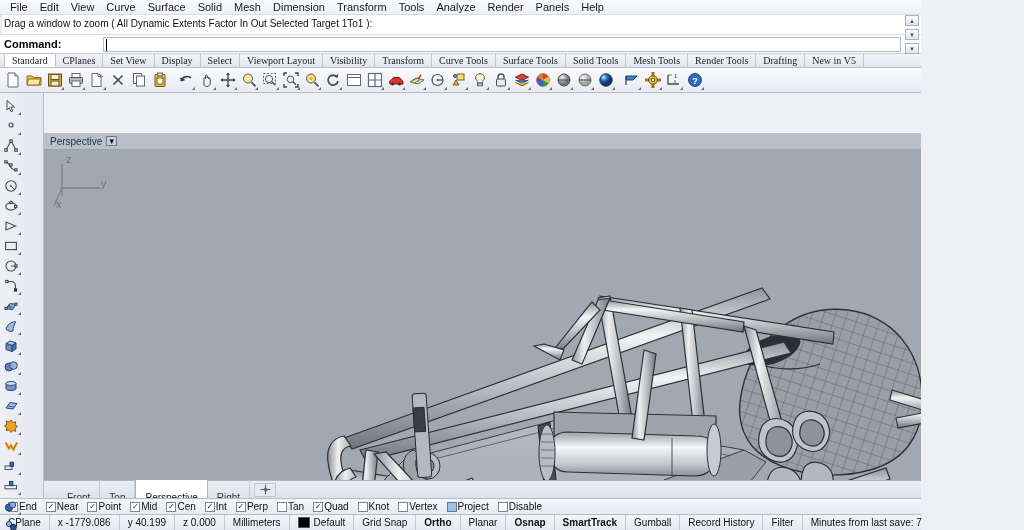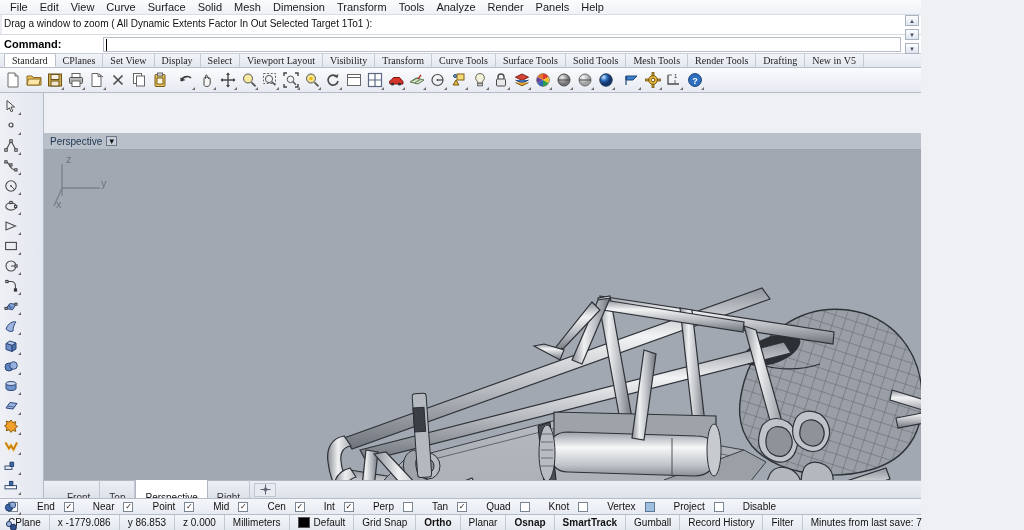--- a/index.html
+++ b/index.html
@@ -113,21 +113,21 @@
   .vptab.active { background:#fff; border:1px solid #b0b7c3; border-bottom:none; color:#111;
                   border-radius:2px 2px 0 0; height:16px; line-height:15px; }
   .vptabicon { width:22px; height:14px; display:flex; align-items:center; justify-content:center;
                border:1px solid #c2c8d2; margin-left:4px; background:#e7ebf1; }
 
   
   .osnapbar {
     height:16px; background:linear-gradient(#f4f6fa,#e7ebf2); border-top:1px solid #b6bdc9;
     display:flex; align-items:center; padding-left:6px; gap:2px; flex:0 0 auto;
   }
-  .osnap { display:flex; align-items:center; gap:19px; padding:0 5px 0 2px; font-size:10px; color:#111; }
+  .osnap { display:flex; align-items:center; gap:1px; padding:0 5px 0 2px; font-size:10px; color:#111; }
   .cbx { width:10px; height:10px; border:1px solid #7b8694; background:#fff;
          display:flex; align-items:center; justify-content:center; font-size:8px; line-height:1; color:#1a1a1a; }
   .cbx.filled { background:#9fbfe0; border-color:#5b7894; }
   .cbx.off { background:#fff; }
 
   
   .statusbar {
     height:16px; background:linear-gradient(#f3f5f9,#e4e9f0); border-top:1px solid #b6bdc9;
     display:flex; align-items:stretch; font-size:10px; color:#111; flex:0 0 auto;
   }
@@ -864,21 +864,21 @@
     </label>
     <label class="osnap">
       <span class="cbx off"></span>
       <span>Disable</span>
     </label>
   </div>
 
   <div class="statusbar">
     <div class="scell" style="width:68px;justify-content:center">CPlane</div>
     <div class="scell" style="width:88px">x -1779.086</div>
-    <div class="scell" style="width:78px">y 86.853</div>
+    <div class="scell" style="width:78px">y 40.199</div>
     <div class="scell" style="width:78px">z 0.000</div>
     <div class="scell" style="width:90px;justify-content:center">Millimeters</div>
     <div class="scell" style="flex:1 1 auto">
       <span class="swatch" style="background: rgb(0, 0, 0);"></span>
       <span>Default</span>
     </div>
     <div class="scell">Grid Snap</div>
     <div class="scell b">Ortho</div>
     <div class="scell">Planar</div>
     <div class="scell b">Osnap</div>

